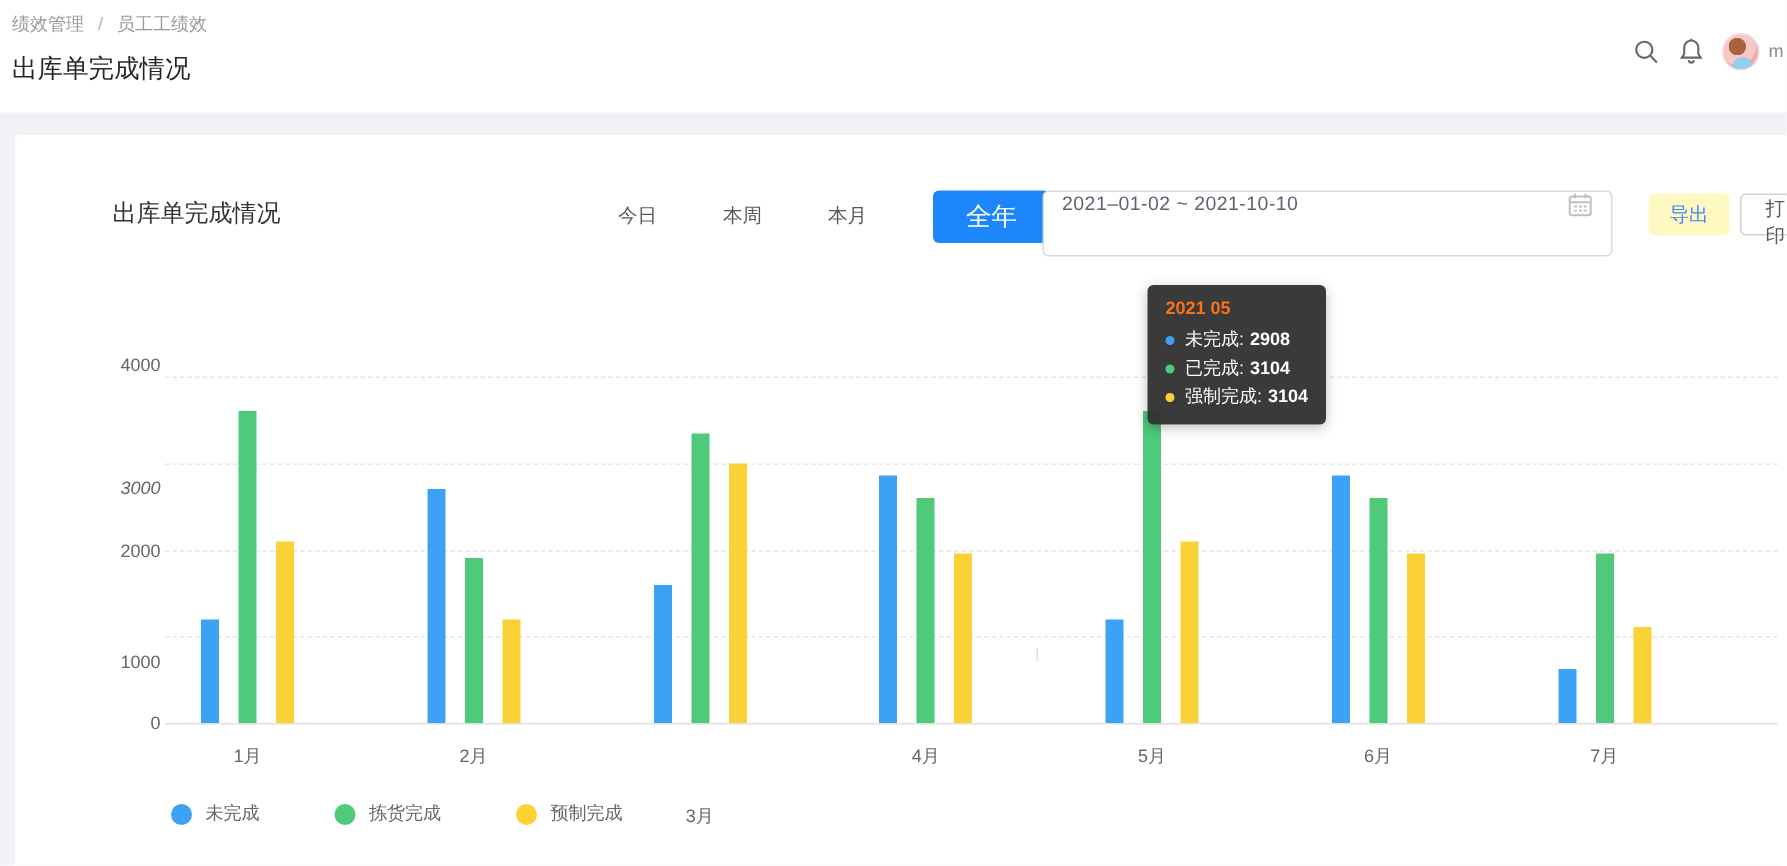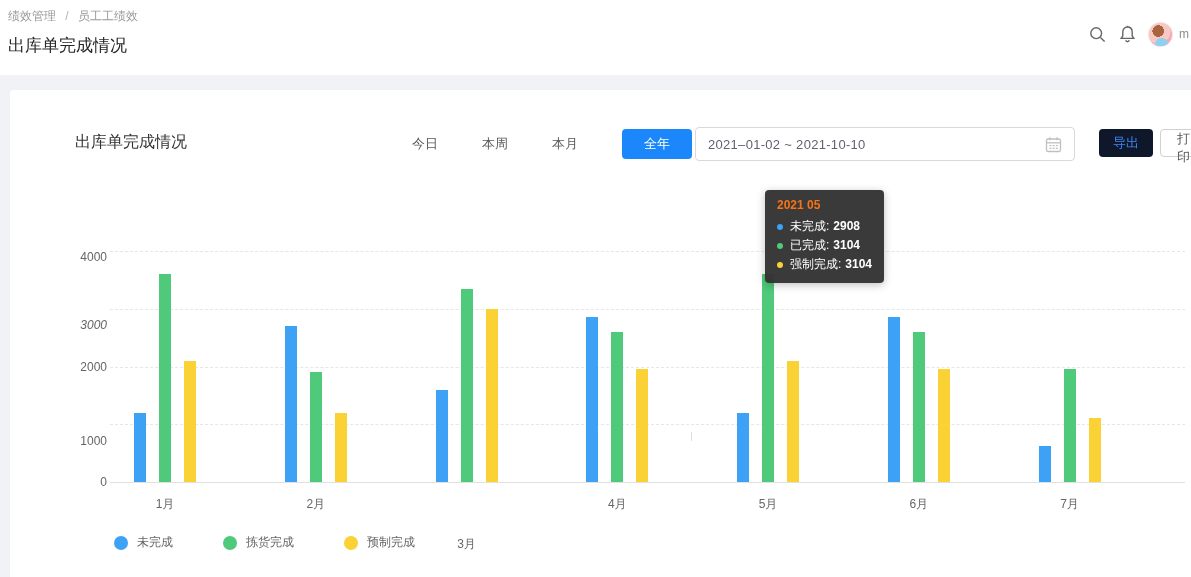--- a/index.html
+++ b/index.html
@@ -22,27 +22,27 @@
                   background:#8fd0f0; border-radius:6px 6px 0 0; }
   .username { font-size:12px; color:#8c8c8c; margin-left:6px; width:12px; overflow:hidden; white-space:nowrap; }
 
   
   .card { position:absolute; left:10px; top:90px; width:1190px; height:500px; background:#fff; border-radius:4px; }
   .card-title { position:absolute; left:65px; top:42px; font-size:16px; color:#333; }
 
   .filters { position:absolute; left:380px; top:40px; height:28px; display:flex; align-items:center; }
   .filter-item { font-size:13px; color:#595959; margin:0 22px; cursor:pointer; }
   .filter-item.active { margin:0; margin-left:22px; background:var(--accent,#1b87fa); color:#fff;
-                        border-radius:4px; padding:6px 22px; font-size:13px; }
-
-  .date-range { position:absolute; left:685px; top:37px; width:380px; height:34px; border:1px solid #d9d9d9;
-                border-radius:4px; background:#fff; display:flex; align-items:center; padding:0 12px; cursor:pointer; }
+                        border-radius:4px; padding:6px 22px; font-size:17px; }
+
+  .date-range { position:absolute; left:685px; top:37px; width:380px; height:44px; border:1px solid #d9d9d9;
+                border-radius:4px; background:#fff; display:flex; padding:0 12px; cursor:pointer; }
   .date-range .date-text { flex:1; font-size:13px; color:#5f6470; letter-spacing:.3px; }
 
-  .btn-export { position:absolute; left:1089px; top:39px; height:28px; padding:0 14px; background:#0f172a;
+  .btn-export { position:absolute; left:1089px; top:39px; height:28px; padding:0 14px; background:#fef9c3;
                 color:#3f87f5; font-size:13px; border:none; border-radius:4px; cursor:pointer; }
   .btn-print { position:absolute; left:1150px; top:39px; height:28px; padding:0 16px; background:#fff;
                color:#595959; font-size:13px; border:1px solid #d0d0d0; border-radius:4px; cursor:pointer; }
 
   
   #chart { position:absolute; left:0; top:0; width:1190px; height:500px; }
   .gridline { position:absolute; left:100px; width:1075px; height:0; border-top:1px dashed #e6e6e6; }
   .baseline { position:absolute; left:100px; width:1075px; height:0; border-top:1px solid #e0e0e0; }
   .ytick { position:absolute; width:60px; text-align:right; font-size:12px; color:#666; transform:translateY(-50%); }
   .bar { position:absolute; width:12px; border-radius:0; cursor:pointer; }
@@ -130,21 +130,21 @@
     <div id="chart">
         <div class="baseline" style="top: 392px;"></div>
         <div class="ytick" style="left: 37px; top: 392px;">0</div>
         <div class="gridline" style="top: 334.25px;"></div>
         <div class="ytick" style="left: 37px; top: 323px; margin-top: 28px;">1000</div>
         <div class="gridline" style="top: 276.5px;"></div>
         <div class="ytick" style="left: 37px; top: 276.5px;">2000</div>
         <div class="gridline" style="top: 218.75px;"></div>
         <div class="ytick" style="left: 37px; top: 235px; font-style: italic;">3000</div>
         <div class="gridline" style="top: 161px;"></div>
-        <div class="ytick" style="left: 37px; top: 167px;">4000</div>
+        <div class="ytick" style="left: 37px; top: 153px;">4000</div>
         <div class="bar" style="left: 124px; top: 322.7px; height: 69.3px; background: rgb(61, 162, 245);"></div>
         <div class="bar" style="left: 149px; top: 184.1px; height: 207.9px; background: rgb(79, 201, 122);"></div>
         <div class="bar" style="left: 174px; top: 270.725px; height: 121.275px; background: rgb(251, 210, 54);"></div>
         <div class="xtick" style="left: 155px; top: 406px;">1月</div>
         <div class="bar" style="left: 274.75px; top: 236.075px; height: 155.925px; background: rgb(61, 162, 245);"></div>
         <div class="bar" style="left: 299.75px; top: 282.275px; height: 109.725px; background: rgb(79, 201, 122);"></div>
         <div class="bar" style="left: 324.75px; top: 322.7px; height: 69.3px; background: rgb(251, 210, 54);"></div>
         <div class="xtick" style="left: 305.75px; top: 406px;">2月</div>
         <div class="bar" style="left: 425.5px; top: 299.6px; height: 92.4px; background: rgb(61, 162, 245);"></div>
         <div class="bar" style="left: 450.5px; top: 198.537px; height: 193.463px; background: rgb(79, 201, 122);"></div>

